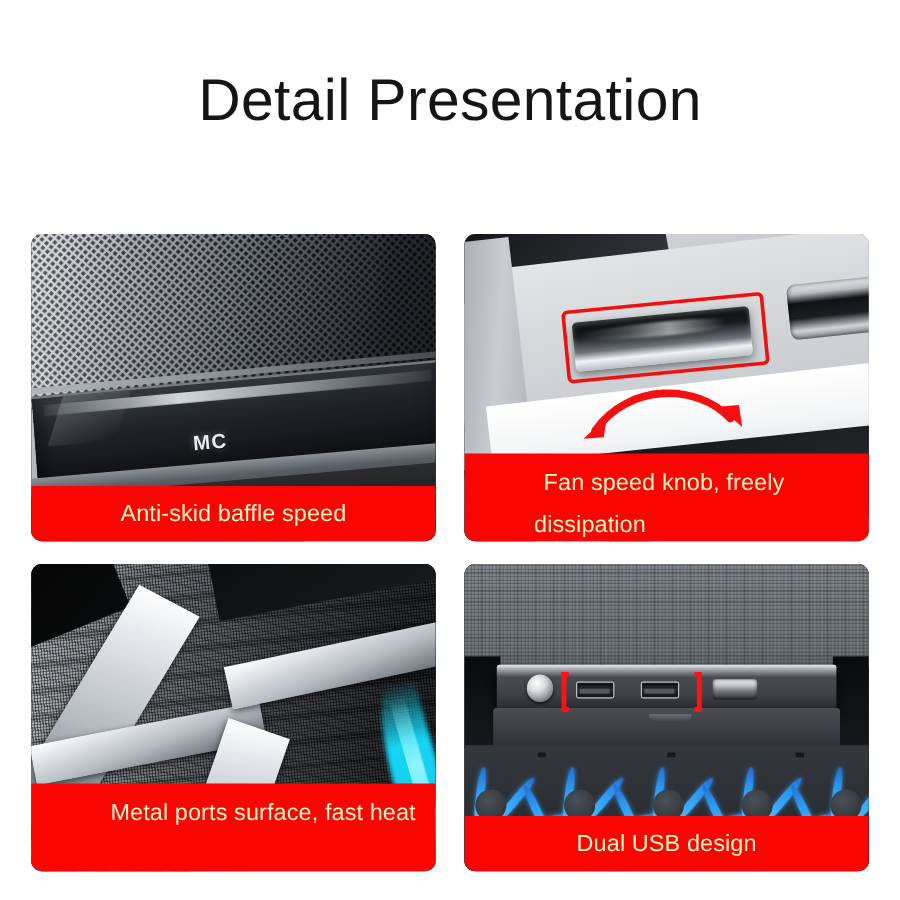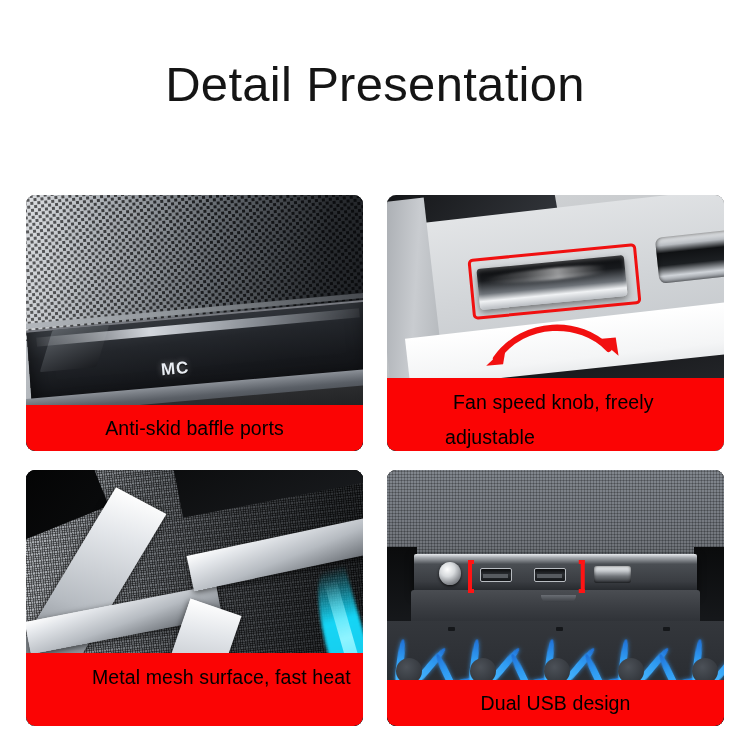--- a/index.html
+++ b/index.html
@@ -59,21 +59,21 @@
     overflow: hidden;
   }
 
   
   .caption {
     position: absolute;
     left: 0;
     bottom: 0;
     width: 100%;
     background: #fb0404;
-    color: #000000;
+    color: #fef9c3;
     font-size: 19.5px;
     line-height: 35px;
     letter-spacing: 0.1px;
     border-bottom-left-radius: 9px;
     border-bottom-right-radius: 9px;
     z-index: 40;
   }
   .caption.one-line {
     height: 46px;
     display: flex;
@@ -431,21 +431,21 @@
         <div class="p1-mesh-shade"></div>
         <div class="p1-bodyline"></div>
         <div class="p1-baffle"></div>
         <div class="p1-notch"></div>
         <div class="p1-baffle-hl"></div>
         <div class="p1-logo">MC</div>
         <div class="p1-base"></div>
         <div class="p1-floor"></div>
       </div>
       <div class="caption one-line">
-        <span class="cap-line">Anti-skid baffle ports</span>
+        <span class="cap-line">Anti-skid baffle speed</span>
       </div>
     </div>
 
     <div class="panel">
       <div class="panel-photo">
         <div class="p2-bg"></div>
         <div class="p2-topdark"></div>
         <div class="p2-face"></div>
         <div class="p2-leftpanel"></div>
         <div class="p2-facewhite"></div>
@@ -456,40 +456,40 @@
           <path d="M20 62 C 60 6, 140 6, 180 48" fill="none" stroke="#f21010" stroke-width="9" stroke-linecap="round"></path>
           <polygon points="6,72 34,46 30,70" fill="#f21010"></polygon>
           <polygon points="194,58 166,34 190,32" fill="#f21010"></polygon>
         </svg>
         <div class="p2-edgeline"></div>
         <div class="p2-lower"></div>
         <div class="p2-lowerdark"></div>
       </div>
       <div class="caption two-line">
         <span class="cap-line">Fan speed knob, freely</span>
-        <span class="cap-line">adjustable</span>
+        <span class="cap-line">dissipation</span>
       </div>
     </div>
 
     <div class="panel">
       <div class="panel-photo">
         <div class="p3-bg"></div>
         <div class="p3-surface"></div>
         <div class="p3-mesh"></div>
         <div class="p3-dark-tl"></div>
         <div class="p3-dark-top"></div>
         <div class="p3-strip p3-s1"></div>
         <div class="p3-strip p3-s2"></div>
         <div class="p3-strip p3-s3"></div>
         <div class="p3-strip p3-s4"></div>
         <div class="p3-rgb"></div>
         <div class="p3-rgb-core"></div>
       </div>
       <div class="caption two-line">
-        <span class="cap-line">Metal mesh surface, fast heat</span>
+        <span class="cap-line">Metal ports surface, fast heat</span>
       </div>
     </div>
 
     <div class="panel">
       <div class="panel-photo">
         <div class="p4-bg"></div>
         <div class="p4-top"></div>
         <div class="p4-side-l"></div>
         <div class="p4-side-r"></div>
         <div class="p4-bar"></div>

